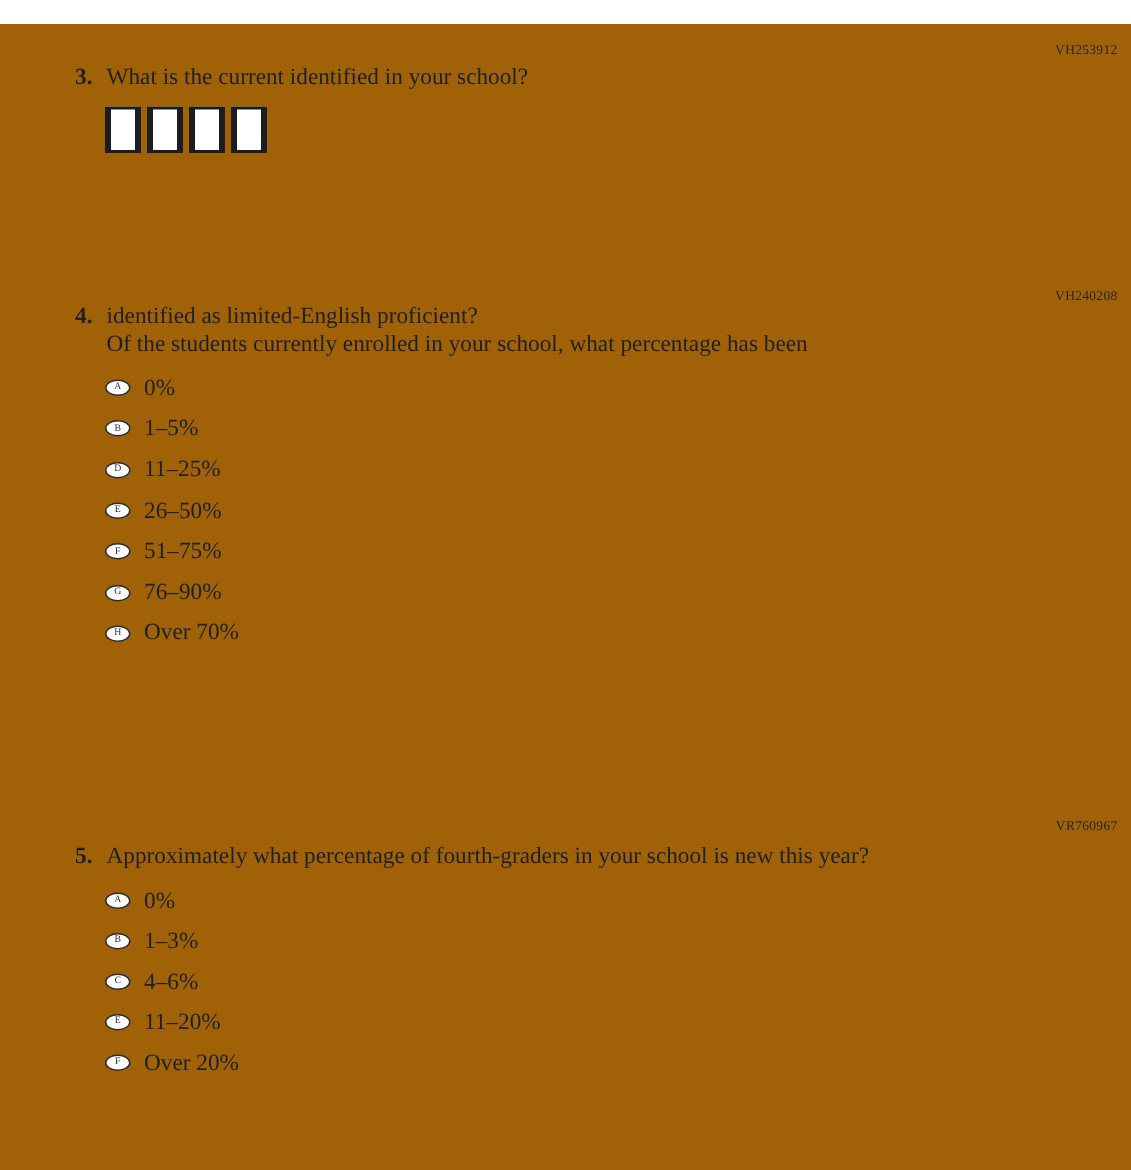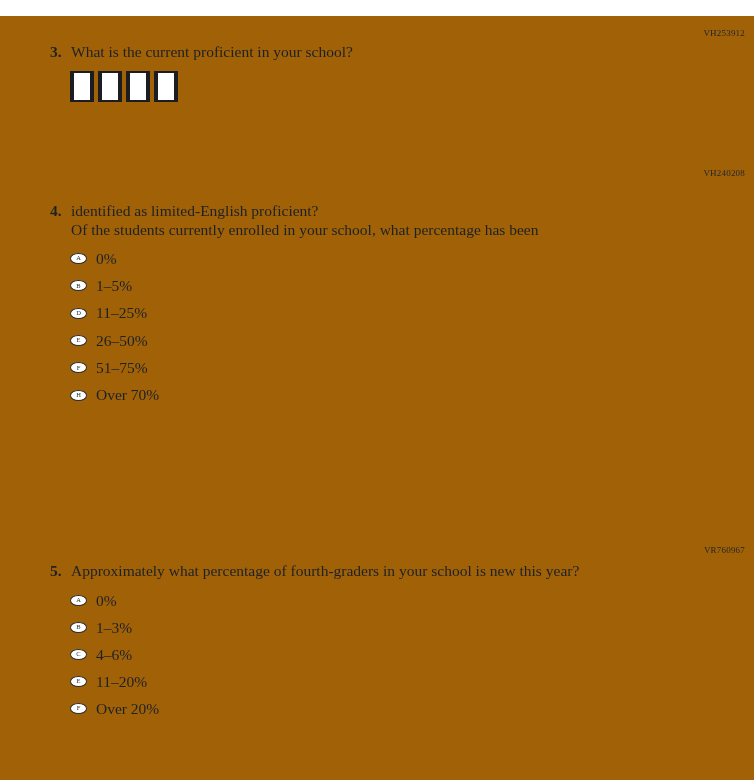--- a/index.html
+++ b/index.html
@@ -83,38 +83,38 @@
     color: #2a2d31;
     font-family: "Liberation Serif", "DejaVu Serif", serif;
   }
   .option-label {
     margin-left: 9px;
     font-size: 15.5px;
     color: #1d2125;
   }
   
   .code-q3 { top: 12px; }
-  .code-q4 { top: 152px; }
+  .code-q4 { top: 176px; }
   .code-q5 { top: 529px; }
   .qrow-q3 { top: 27px; }
   .qrow-q4 { top: 186px; }
   .qrow-q5 { top: 546px; }
   .options.q4 { top: 229px; }
   .options.q5 { top: 571px; }
 </style>
 </head>
 <body>
 
 <div class="page">
 
   <div class="item-code code-q3">VH253912</div>
 
   <div class="q-row qrow-q3">
     <span class="q-num">3.</span>
-    <span class="q-text">What is the current proficient in your school?</span>
+    <span class="q-text">What is the current identified in your school?</span>
   </div>
 
   <div class="digit-boxes">
     <div class="digit-box"></div>
     <div class="digit-box"></div>
     <div class="digit-box"></div>
     <div class="digit-box"></div>
   </div>
 
   <div class="item-code code-q4">VH240208</div>
@@ -153,20 +153,26 @@
       <span class="option-label">26–50%</span>
     </div>
     <div class="option">
       <span class="oval">
           <span class="oval-letter">F</span>
         </span>
       <span class="option-label">51–75%</span>
     </div>
     <div class="option">
       <span class="oval">
+          <span class="oval-letter">G</span>
+        </span>
+      <span class="option-label">76–90%</span>
+    </div>
+    <div class="option">
+      <span class="oval">
           <span class="oval-letter">H</span>
         </span>
       <span class="option-label">Over 70%</span>
     </div>
   </div>
 
   <div class="item-code code-q5">VR760967</div>
 
   <div class="q-row qrow-q5">
     <span class="q-num">5.</span>

